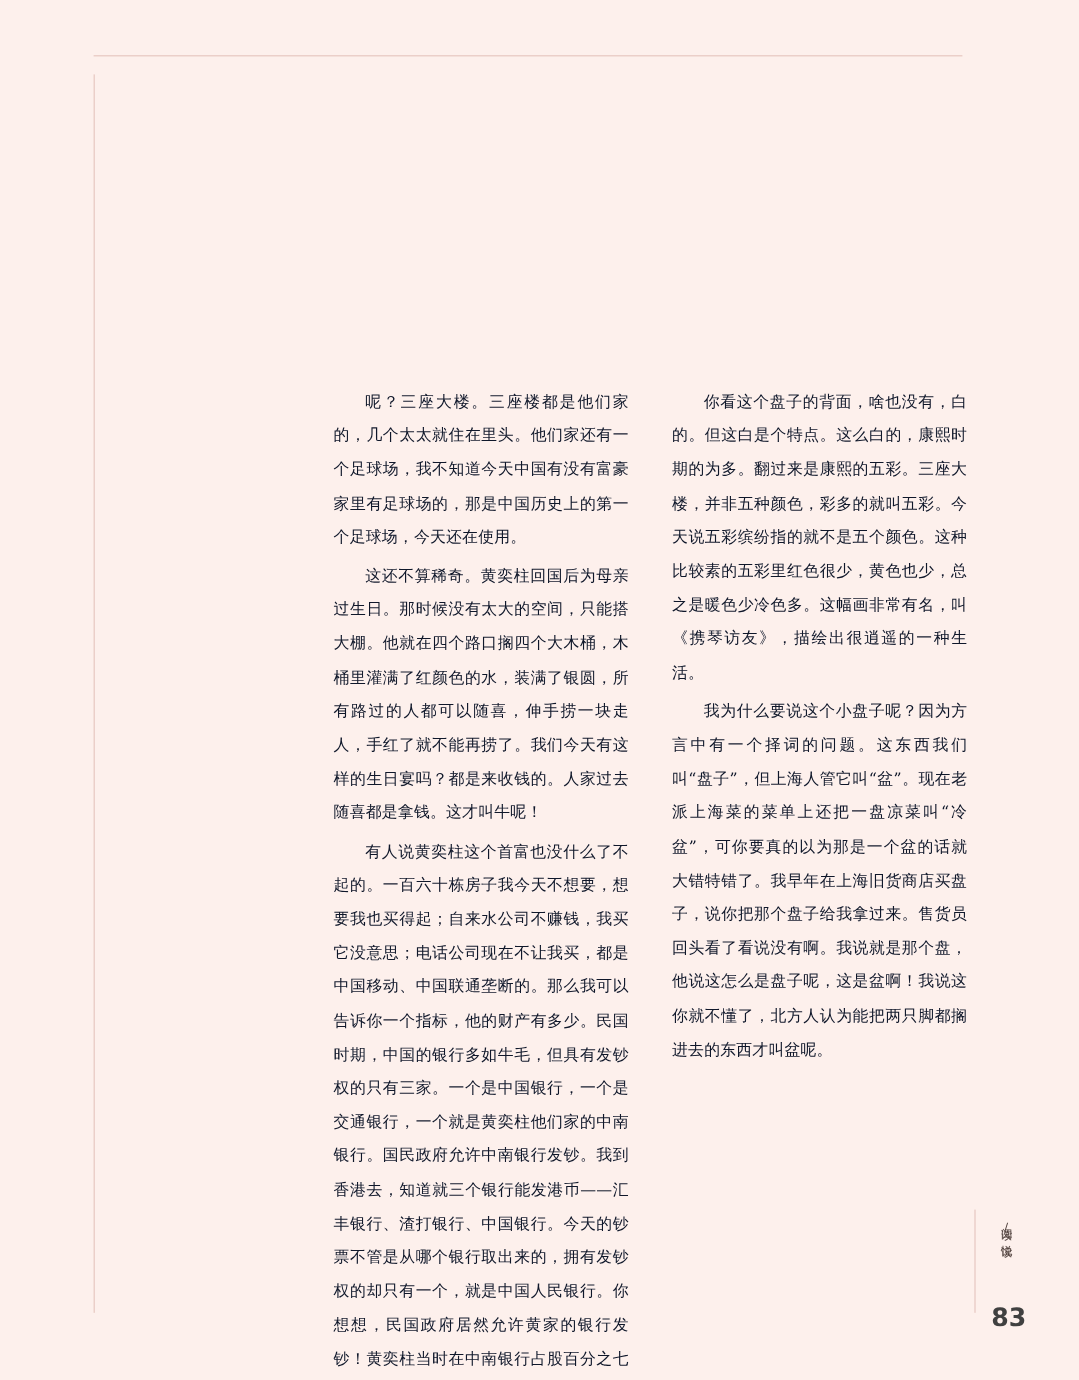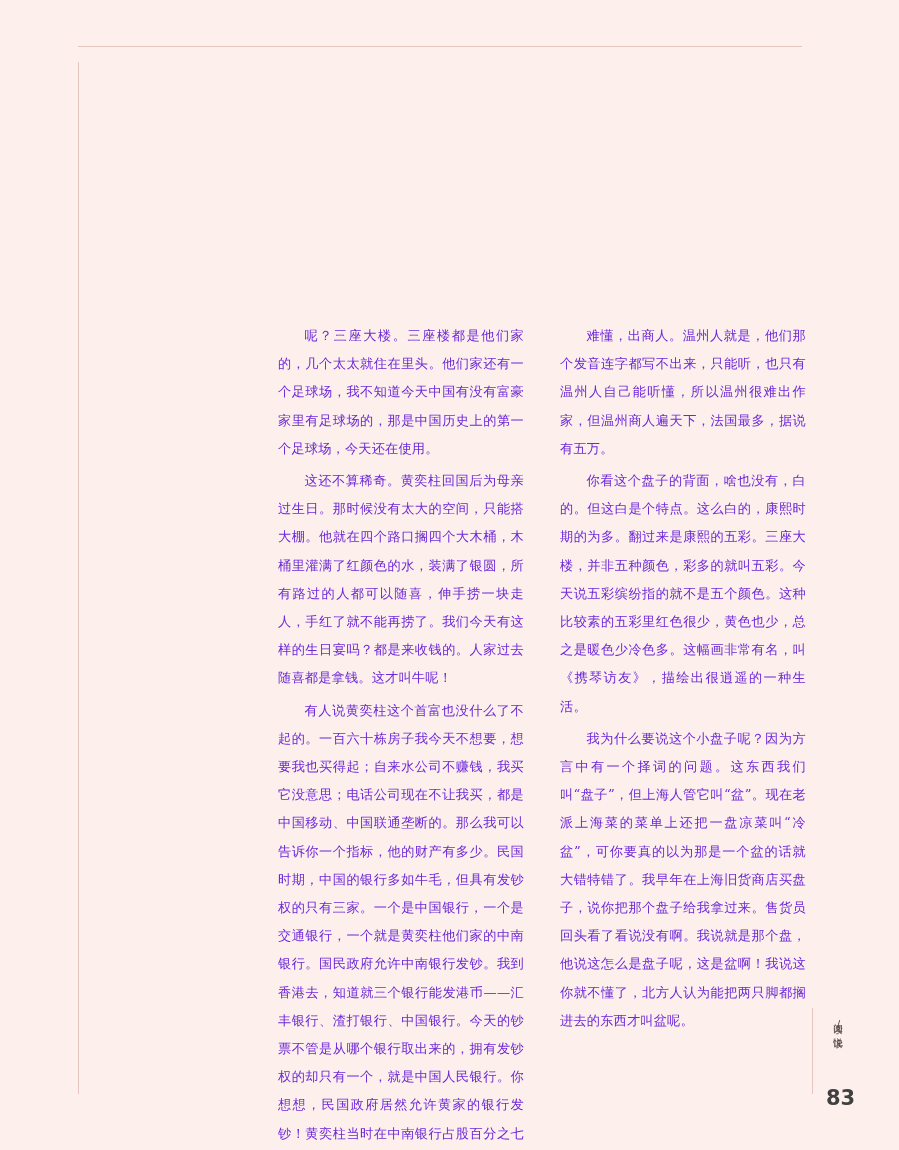--- a/index.html
+++ b/index.html
@@ -59,21 +59,21 @@
     gap: 36px;
   }
   .col {
     width: 246px;
     display: block;
   }
   .col p {
     margin: 0 0 4px 0;
     font-size: 13.2px;
     line-height: 28.2px;
-    color: #6d28d9;
+    color: #0f172a;
     text-align: justify;
     text-justify: inter-ideograph;
     letter-spacing: 0.2px;
     text-indent: 2em;
   }
 
   
   .runhead {
     position: absolute;
     left: 826px;
@@ -111,21 +111,20 @@
   <div class="columns">
 
     <div class="col">
       <p>呢？三座大楼。三座楼都是他们家的，几个太太就住在里头。他们家还有一个足球场，我不知道今天中国有没有富豪家里有足球场的，那是中国历史上的第一个足球场，今天还在使用。</p>
       <p>这还不算稀奇。黄奕柱回国后为母亲过生日。那时候没有太大的空间，只能搭大棚。他就在四个路口搁四个大木桶，木桶里灌满了红颜色的水，装满了银圆，所有路过的人都可以随喜，伸手捞一块走人，手红了就不能再捞了。我们今天有这样的生日宴吗？都是来收钱的。人家过去随喜都是拿钱。这才叫牛呢！</p>
       <p>有人说黄奕柱这个首富也没什么了不起的。一百六十栋房子我今天不想要，想要我也买得起；自来水公司不赚钱，我买它没意思；电话公司现在不让我买，都是中国移动、中国联通垄断的。那么我可以告诉你一个指标，他的财产有多少。民国时期，中国的银行多如牛毛，但具有发钞权的只有三家。一个是中国银行，一个是交通银行，一个就是黄奕柱他们家的中南银行。国民政府允许中南银行发钞。我到香港去，知道就三个银行能发港币——汇丰银行、渣打银行、中国银行。今天的钞票不管是从哪个银行取出来的，拥有发钞权的却只有一个，就是中国人民银行。你想想，民国政府居然允许黄家的银行发钞！黄奕柱当时在中南银行占股百分之七十，超级大股东呀！这个闽南人当真是富可敌国。</p>
 
     </div>
 
     <div class="col">
-      <p>难懂，出商人。温州人就是，他们那个发音连字都写不出来，只能听，也只有温州人自己能听懂，所以温州很难出作家，但温州商人遍天下，法国最多，据说有五万。</p>
       <p>你看这个盘子的背面，啥也没有，白的。但这白是个特点。这么白的，康熙时期的为多。翻过来是康熙的五彩。三座大楼，并非五种颜色，彩多的就叫五彩。今天说五彩缤纷指的就不是五个颜色。这种比较素的五彩里红色很少，黄色也少，总之是暖色少冷色多。这幅画非常有名，叫《携琴访友》，描绘出很逍遥的一种生活。</p>
       <p><span>我为什么要说这个小盘子呢？因为方言中有一个择词的问题。这东西我们叫“盘子”，但上海人管它叫“盆”。现在老派上海菜的菜单上还把一盘凉菜叫“冷盆”，可你要真的以为那是一个盆的话就大错特错了。我早年在上海旧货商店买盘子，说你把那个盘子给我拿过来。售货员回头看了看说没有啊。我说就是那个盘，他说这怎么是盘子呢，这是盆啊！我说这你就不懂了，北方人认为能把两只脚都搁进去的东西才叫盆呢。</span></p>
     </div>
 
   </div>
 
   <div class="runhead">阅读/悦读</div>
   <div class="folio">83</div>
 
 </div>

